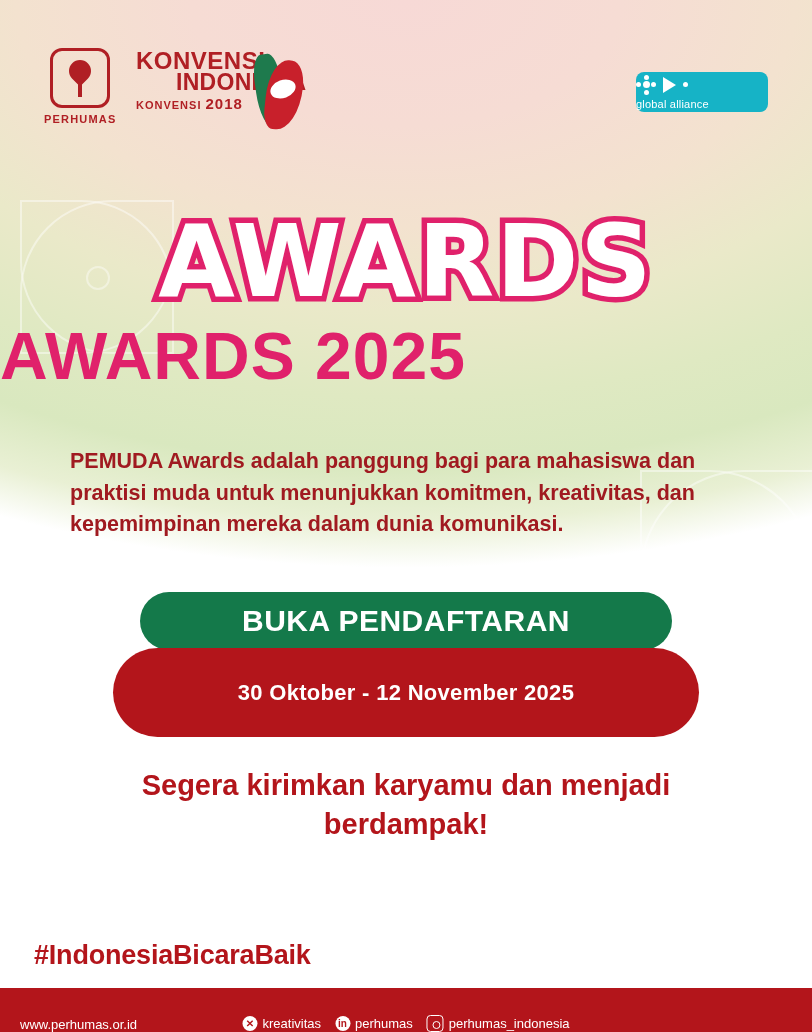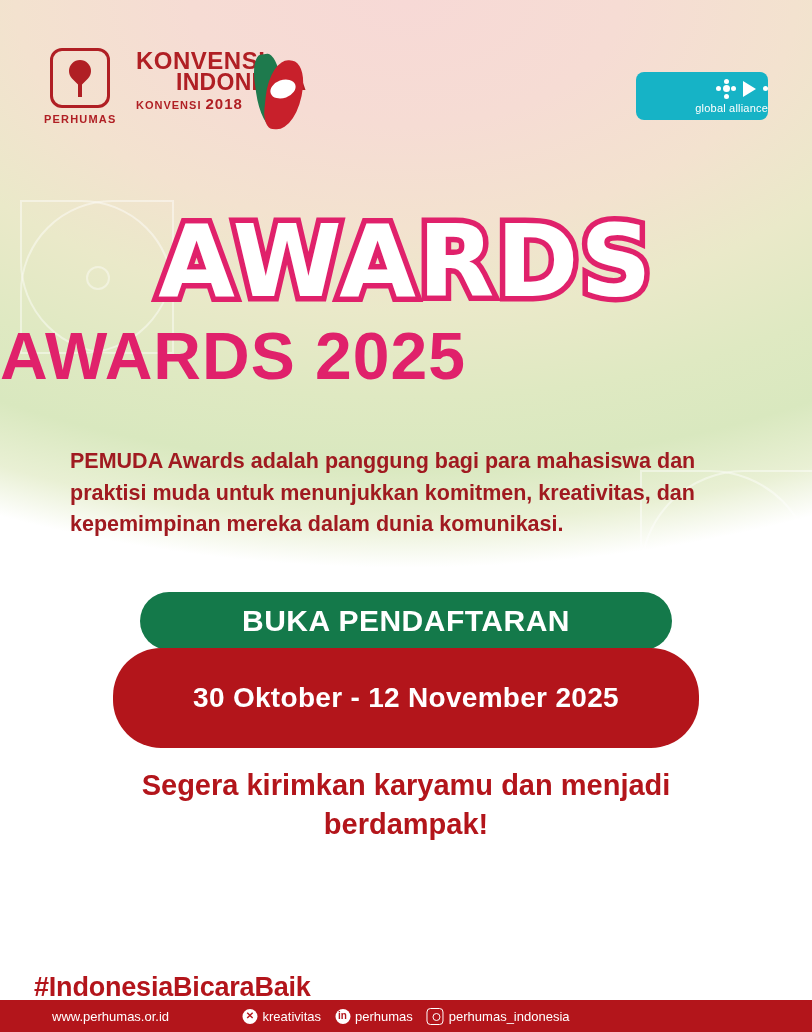--- a/index.html
+++ b/index.html
@@ -69,22 +69,22 @@
   .kh-emblem .red{
     position:absolute;left:16px;top:6px;width:36px;height:70px;background:#c8202b;
     border-radius:60% 40% 70% 30%;transform:rotate(6deg);
   }
   .kh-emblem .white{
     position:absolute;left:20px;top:26px;width:26px;height:18px;background:#ffffff;
     border-radius:50%;transform:rotate(-20deg);
   }
 
   .ga-badge{
-    position:absolute;right:44px;top:46px;width:132px;height:48px;border-radius:8px;
-    background:#16b3c6;display:flex;flex-direction:column;align-items:flex-end;justify-content:center;
+    position:absolute;right:44px;top:46px;width:132px;height:40px;border-radius:8px;
+    background:#16b3c6;display:flex;flex-direction:column;align-items:flex-start;justify-content:center;
   }
   .ga-top{display:flex;align-items:center;gap:7px;}
   .ga-dots{position:relative;width:20px;height:20px;}
   .ga-dots i{position:absolute;width:5px;height:5px;background:#fff;border-radius:50%;}
   .ga-dots i:nth-child(1){left:7.5px;top:0;}
   .ga-dots i:nth-child(2){left:0;top:7.5px;}
   .ga-dots i:nth-child(3){left:15px;top:7.5px;}
   .ga-dots i:nth-child(4){left:7.5px;top:15px;}
   .ga-dots i:nth-child(5){left:7.5px;top:7.5px;width:7px;height:7px;margin:-1px 0 0 -1px;}
   .ga-arrow{
@@ -109,36 +109,36 @@
   .desc{
     position:absolute;top:446px;left:70px;right:70px;text-align:left;
     font-size:21.5px;font-weight:bold;line-height:1.47;color:#a01a20;
   }
   .pill-green{
     position:absolute;top:592px;left:140px;width:532px;height:58px;border-radius:29px;
     background:#14794a;color:#fff;display:flex;align-items:center;justify-content:center;
     font-size:30px;font-weight:bold;letter-spacing:.5px;
   }
   .pill-red{
-    position:absolute;top:648px;left:113px;width:586px;height:100px;border-radius:48px;
+    position:absolute;top:648px;left:113px;width:586px;height:89px;border-radius:48px;
     background:#b3151b;color:#fff;display:flex;align-items:center;justify-content:center;
-    font-size:28px;font-weight:bold;letter-spacing:.3px;
+    font-size:22px;font-weight:bold;letter-spacing:.3px;
   }
   .cta{
     position:absolute;top:766px;left:80px;right:80px;text-align:center;
     font-size:29px;font-weight:bold;line-height:1.35;color:#b3151b;
   }
   .hashtag{
-    position:absolute;left:34px;top:940px;font-size:27px;font-weight:bold;color:#b3151b;letter-spacing:-.2px;margin-top:32px;
+    position:absolute;left:34px;top:940px;font-size:27px;font-weight:bold;color:#b3151b;letter-spacing:-.2px;
   }
 
   
   .footer{
-    position:absolute;left:0;right:0;bottom:0;height:32px;background:#b3151b;color:#fff;
-    display:flex;align-items:center;padding-left:32px;
+    position:absolute;left:0;right:0;bottom:0;height:44px;background:#b3151b;color:#fff;
+    display:flex;align-items:flex-end;
   }
   .footer .site{margin-left:20px;font-size:13px;}
   .footer .socials{
     position:absolute;left:50%;transform:translateX(-50%);
     display:flex;align-items:center;gap:14px;font-size:13px;white-space:nowrap;
   }
   .soc{display:flex;align-items:center;gap:5px;}
   .soc-ic{
     width:15px;height:15px;border-radius:50%;background:#fff;color:#b3151b;
     display:flex;align-items:center;justify-content:center;font-size:10px;font-weight:bold;line-height:1;

